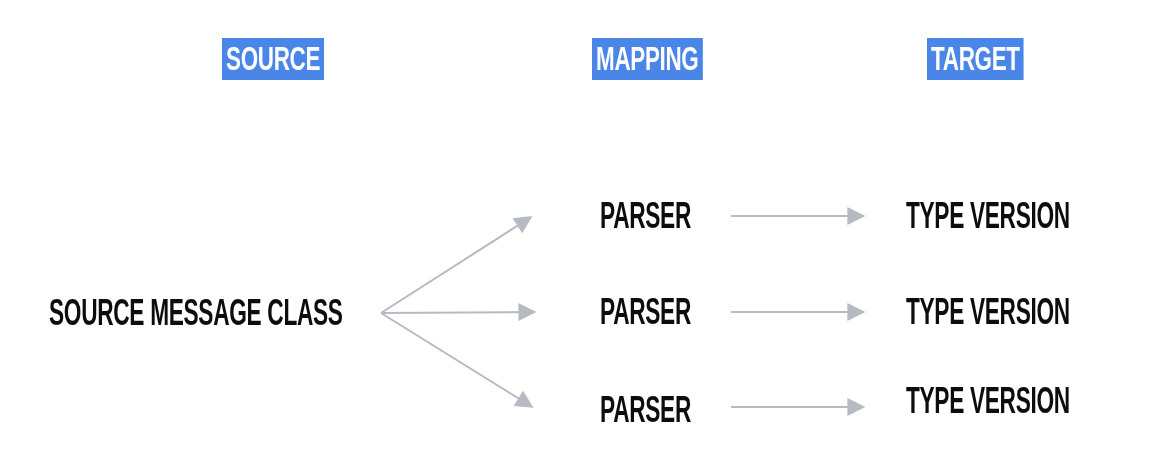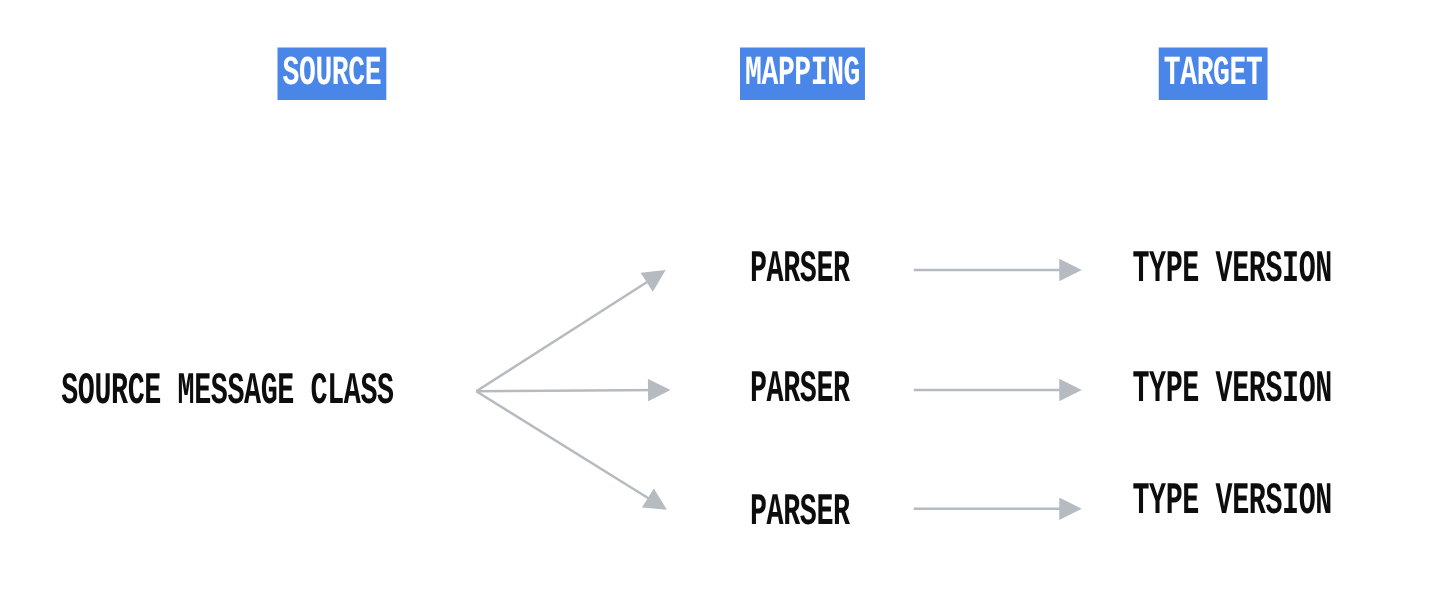--- a/index.html
+++ b/index.html
@@ -9,21 +9,21 @@
     --arrow:#b6bbc1;
     --background:#ffffff;
   }
   html,body{margin:0;padding:0;background:var(--background);}
   .canvas{
     position:relative;
     width:1152px;
     height:473px;
     background:var(--background);
     overflow:hidden;
-    font-family:Liberation Mono, monospace;
+    font-family:Liberation Sans, sans-serif;
   }
   .arrows{
     position:absolute;
     left:0;top:0;width:1152px;height:473px;
   }
   .arrows line{
     stroke:var(--arrow);
     stroke-width:2;
   }
   .hdr{

